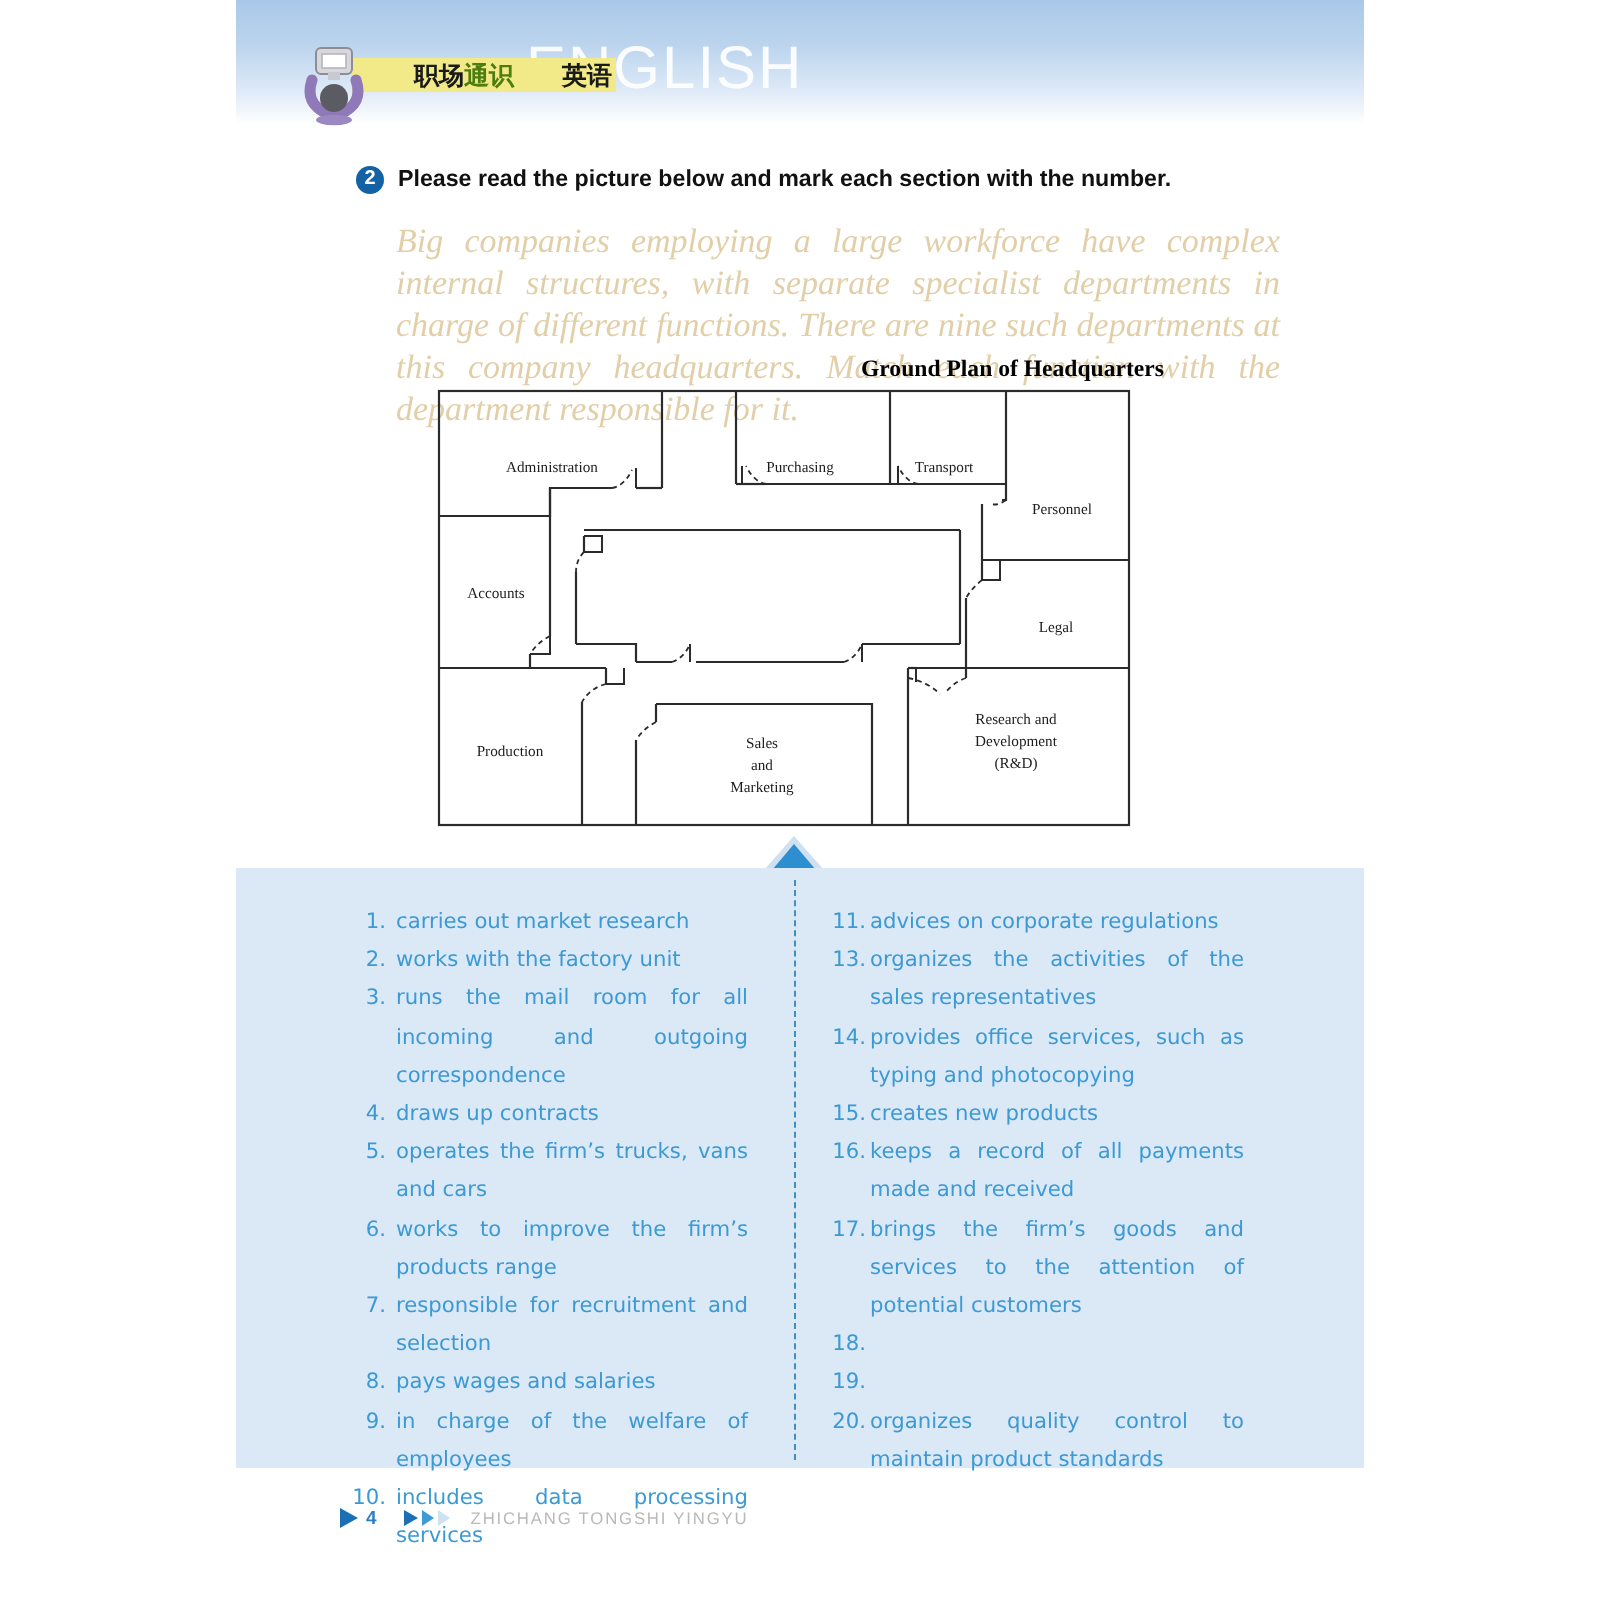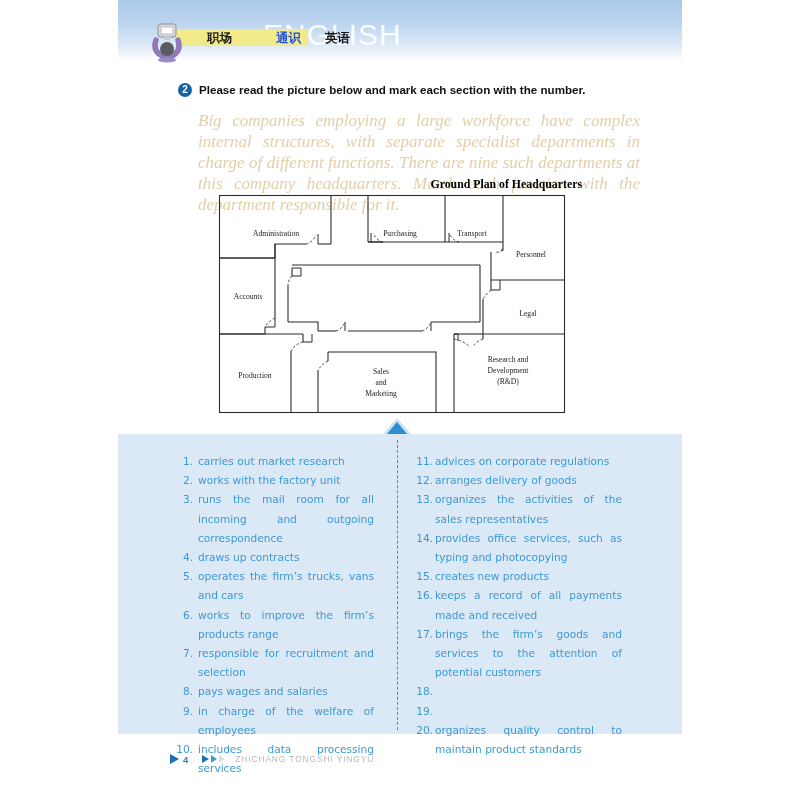--- a/index.html
+++ b/index.html
@@ -47,21 +47,21 @@
     position: absolute;
     left: 183px;
     top: 29px;
     font-size: 12.5px;
     font-weight: bold;
     line-height: 17px;
     font-family: "DejaVu Sans", sans-serif;
     white-space: nowrap;
   }
   .cn-dark { color: #1a1a1a; padding-left: 24px; }
-  .cn-blue { color: #1d4ed8; margin-left: 44px; }
+  .cn-blue { color: #4d7c0f; }
 
   
   #logo-mark {
     position: absolute;
     left: 150px;
     top: 23px;
     width: 34px;
     height: 40px;
   }
 
@@ -418,24 +418,20 @@
       <span class="answer-text">includes data processing services</span>
     </div>
 </div>
 
 <div id="answers-right" class="answer-col">
   <div class="answer-item">
       <span class="answer-num">11.</span>
       <span class="answer-text">advices on corporate regulations</span>
     </div>
   <div class="answer-item">
-      <span class="answer-num">12.</span>
-      <span class="answer-text">arranges delivery of goods</span>
-    </div>
-  <div class="answer-item">
       <span class="answer-num">13.</span>
       <span class="answer-text">organizes the activities of the sales representatives</span>
     </div>
   <div class="answer-item">
       <span class="answer-num">14.</span>
       <span class="answer-text">provides office services, such as typing and photocopying</span>
     </div>
   <div class="answer-item">
       <span class="answer-num">15.</span>
       <span class="answer-text">creates new products</span>

